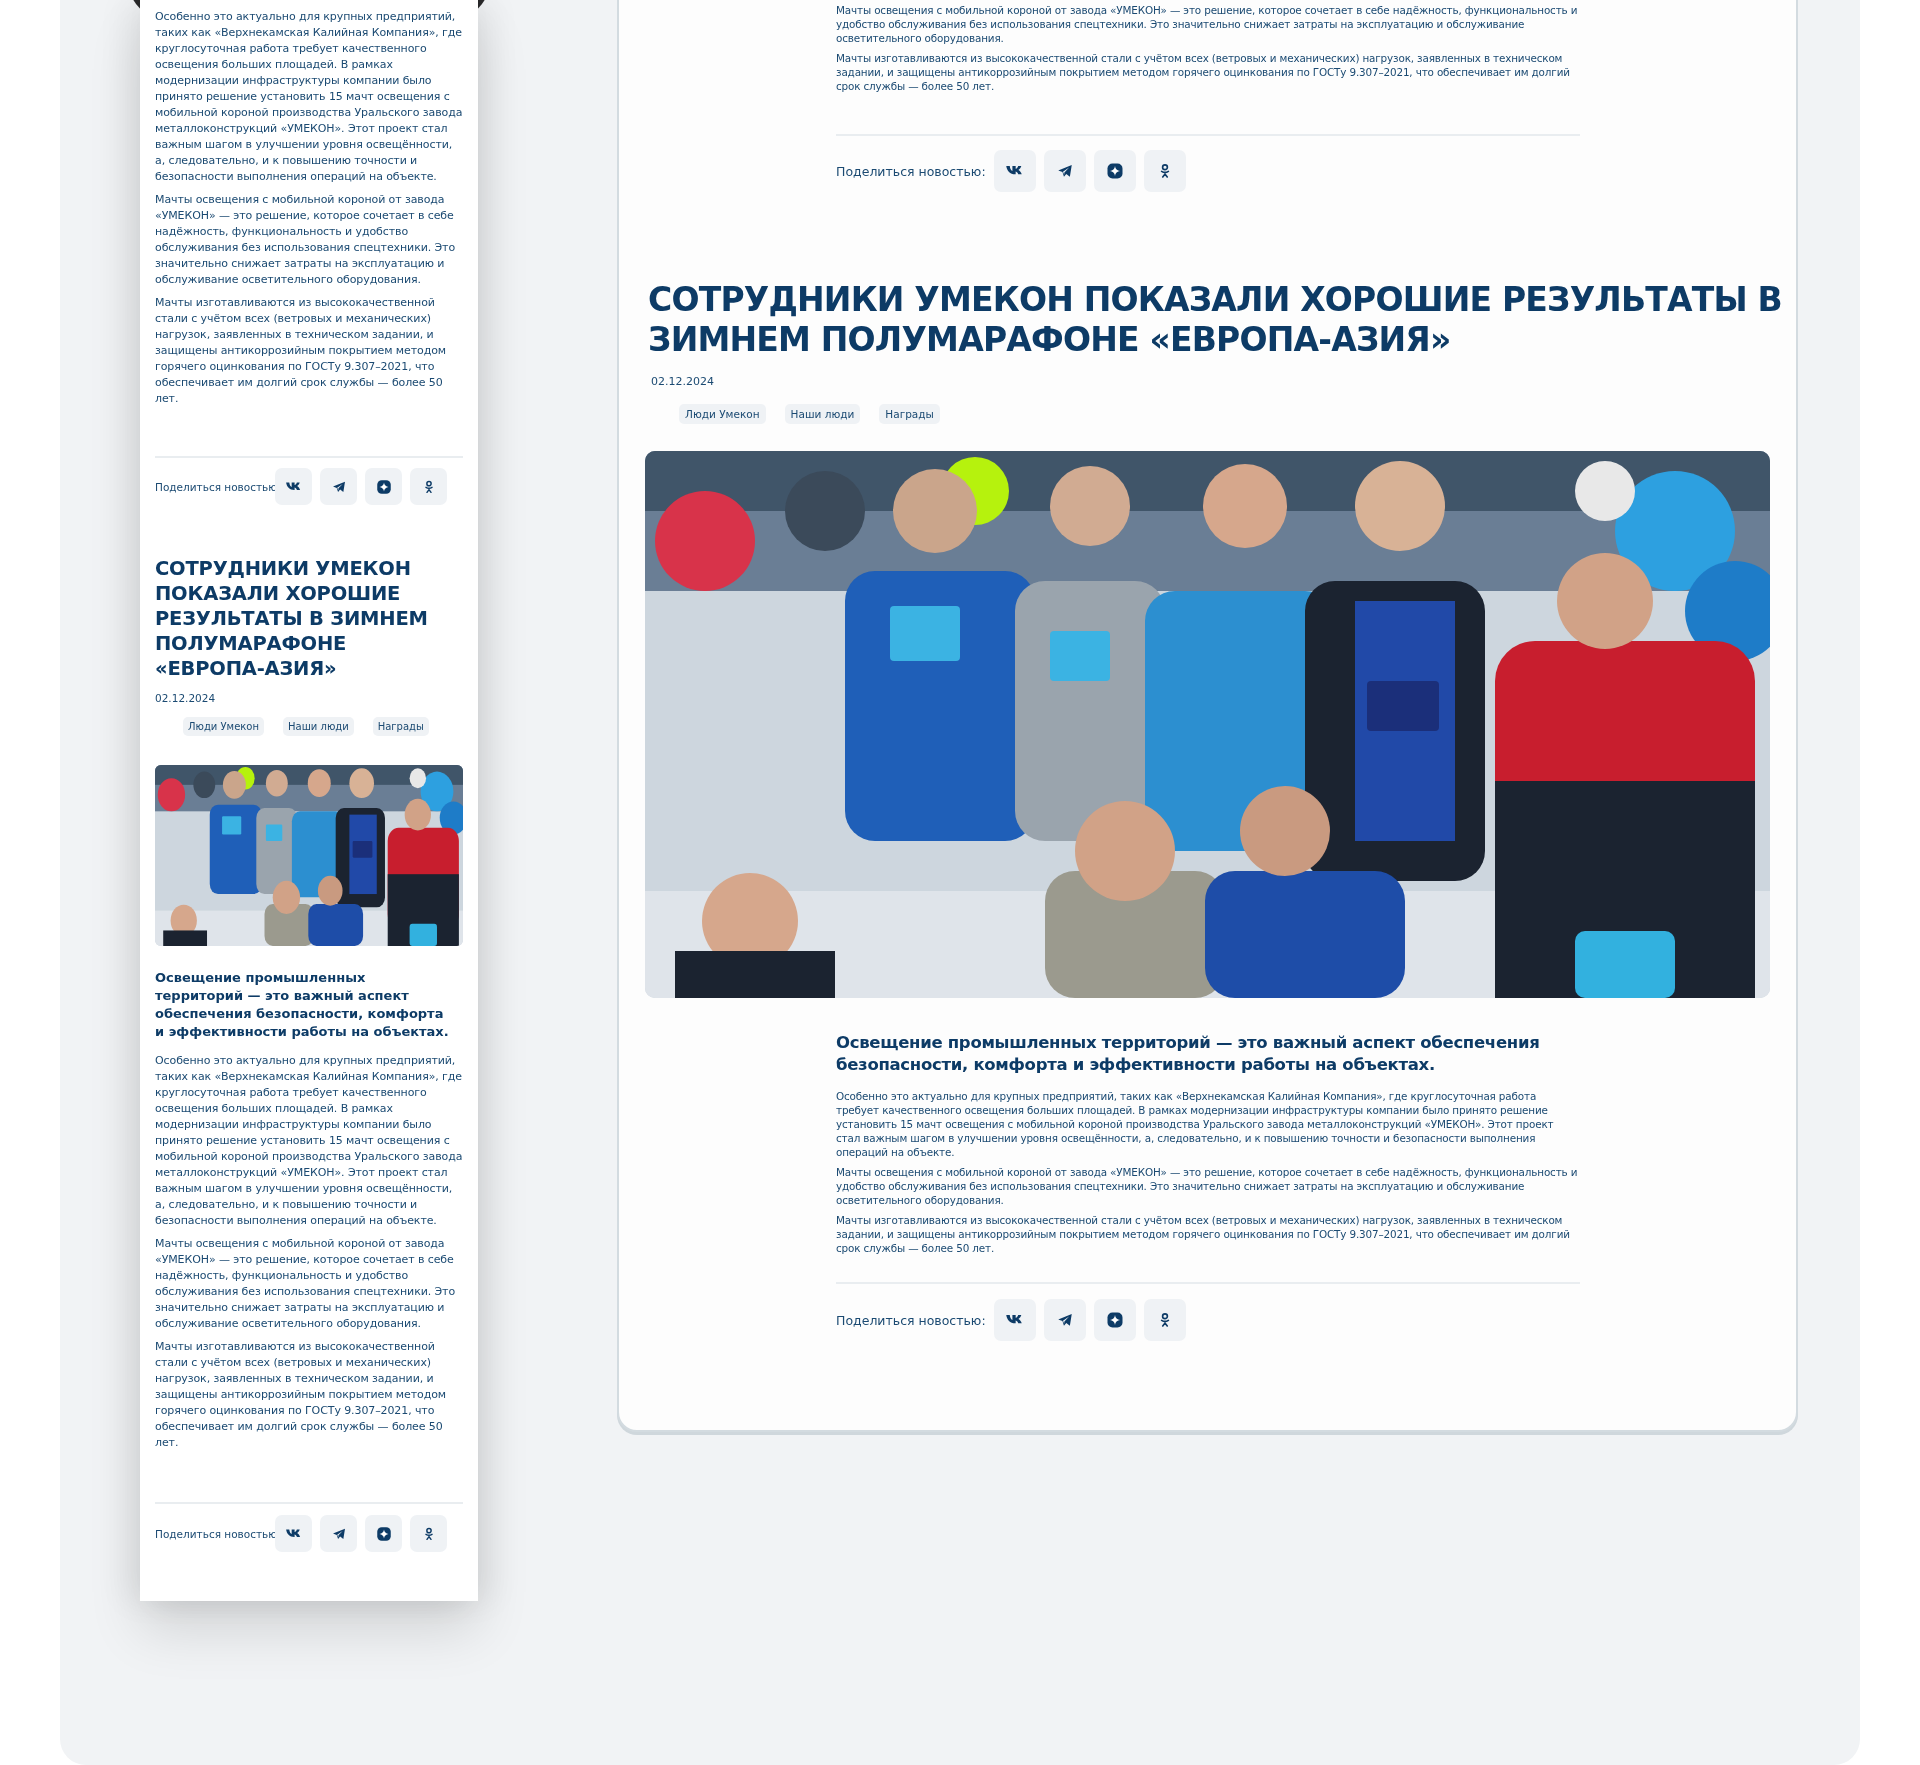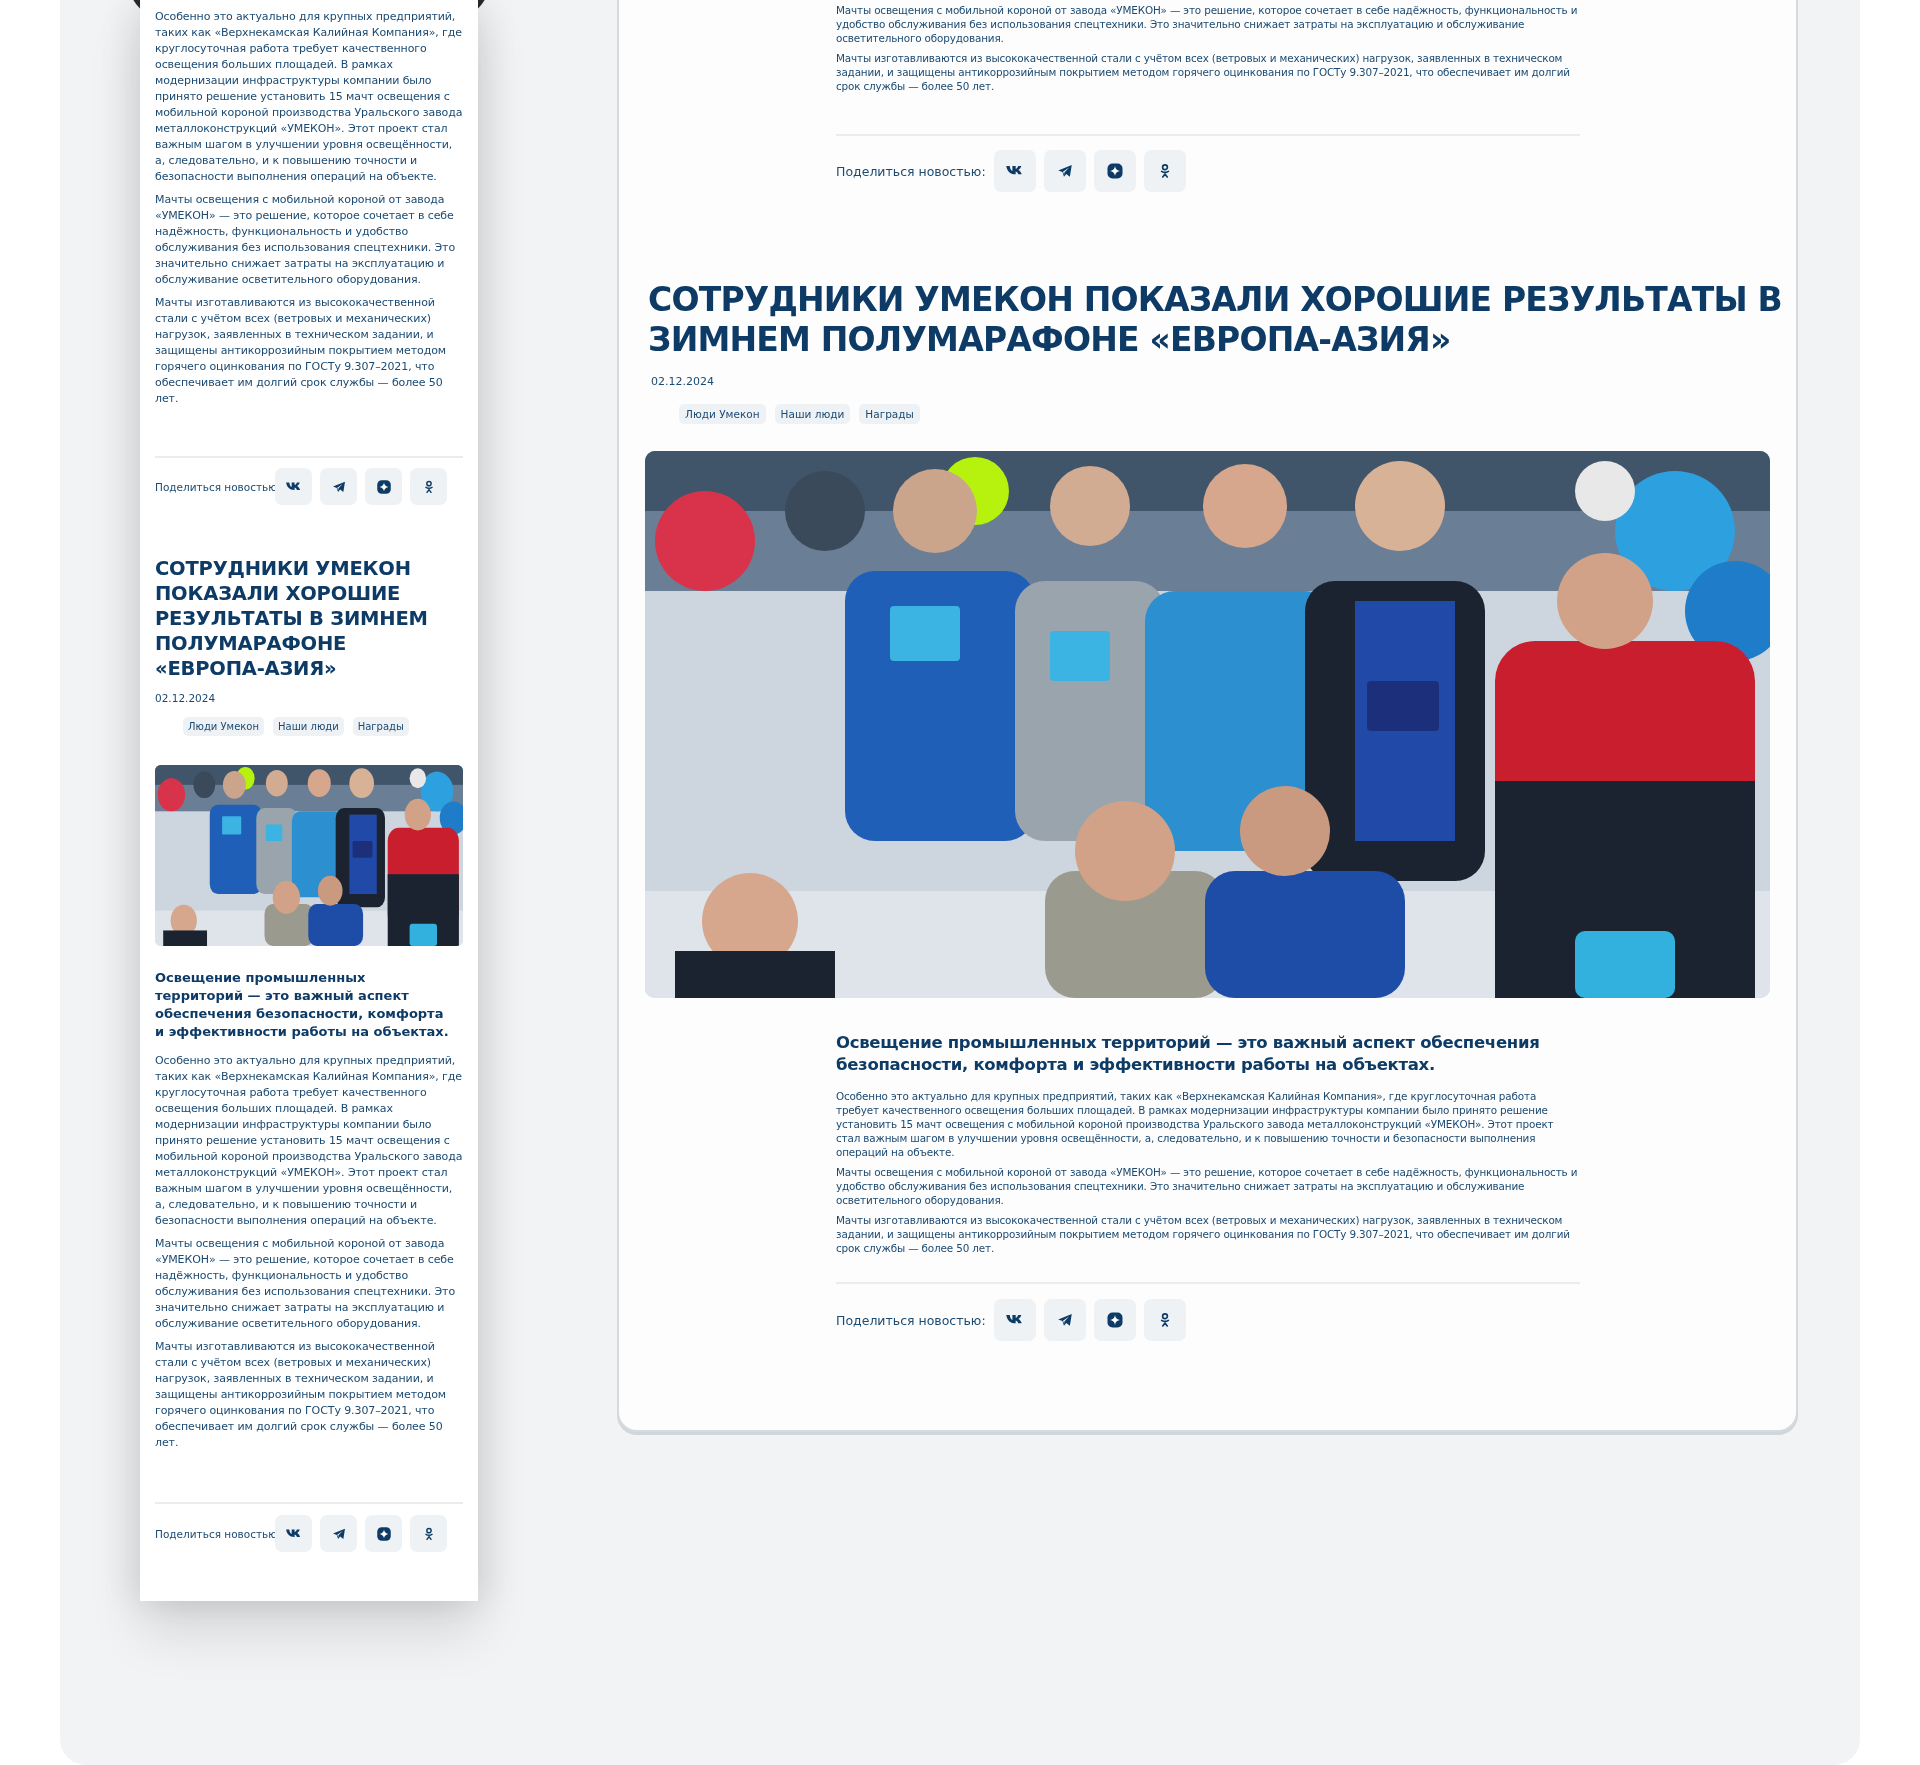--- a/index.html
+++ b/index.html
@@ -19,21 +19,21 @@
   .m-p { font-size: 11px; line-height: 16px; color: #1b4a72; margin-bottom: 7px; letter-spacing: -0.1px; }
   .m-hr { height: 2px; background: #e9edf0; margin: 0; }
   .share { display: flex; align-items: center; }
   .share-label { font-size: 10.5px; color: #1b4a72; white-space: nowrap; }
   .share-btn { display: flex; align-items: center; justify-content: center; background: #eff2f5; border-radius: 7px; }
   .share-btn svg { display: block; }
 
   .m-title { font-family: "DejaVu Sans", sans-serif; font-weight: bold; font-size: 19.5px; line-height: 25px;
              color: #0d3b66; letter-spacing: -0.2px; text-transform: uppercase; }
   .m-date { font-size: 10.5px; color: #1b4a72; }
-  .tags { display: flex; gap: 9px; padding-left: 28px; }
+  .tags { display: flex; gap: 19px; padding-left: 28px; }
   .tag { background: #eff2f5; color: #1b4a72; border-radius: 5px; }
   .m-tag { font-size: 10px; padding: 4px 5px; }
   .m-img { width: 308px; height: 181px; border-radius: 6px; overflow: hidden; }
   .m-sub { font-weight: bold; font-size: 13px; line-height: 18px; color: #0d3b66; }
 
   
   .card { position: absolute; left: 617px; top: -30px; width: 1181px; height: 1462px;
           background: #fdfdfd; border: 2px solid #d3dbe0; border-radius: 0 0 20px 20px;
           box-shadow: 0 3px 0 #cfd7dc; }
   .col { position: absolute; left: 836px; width: 744px; }

